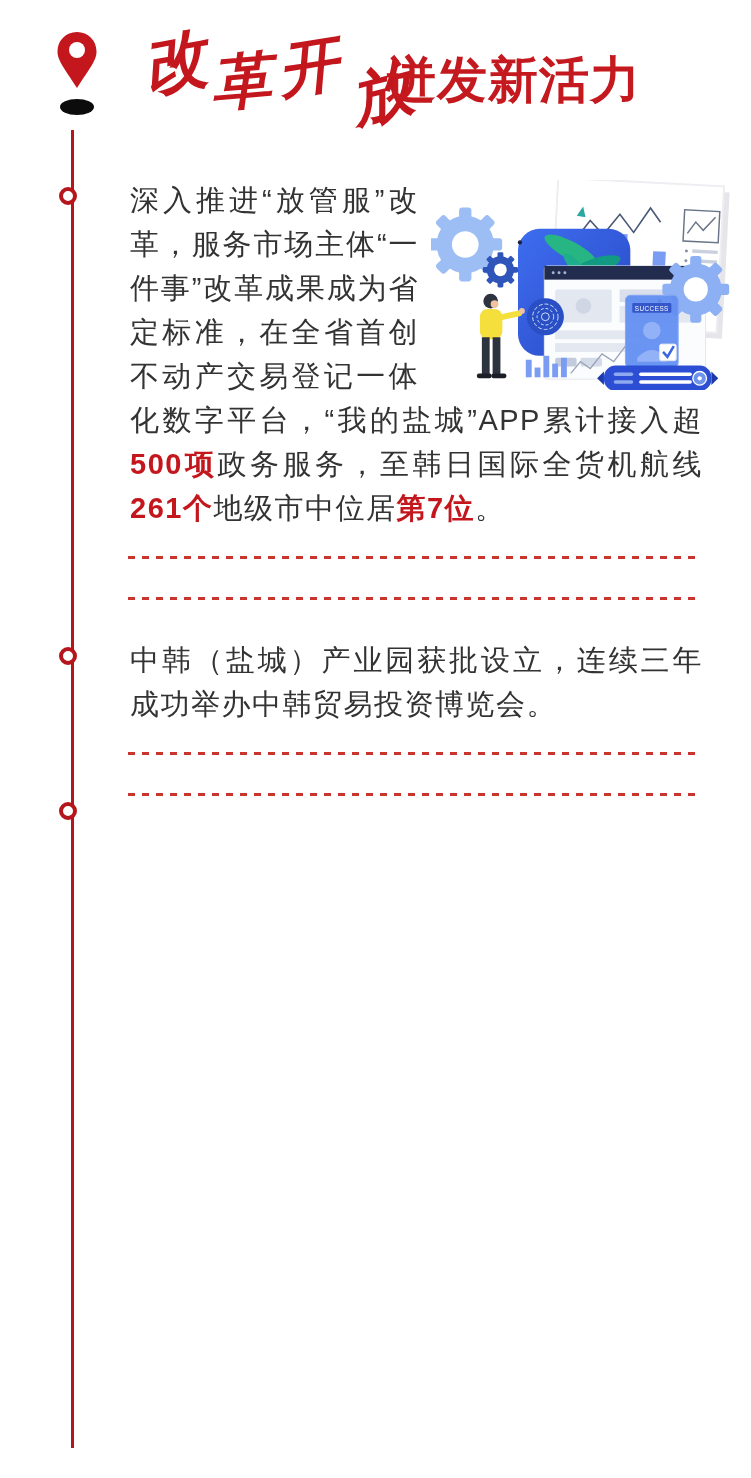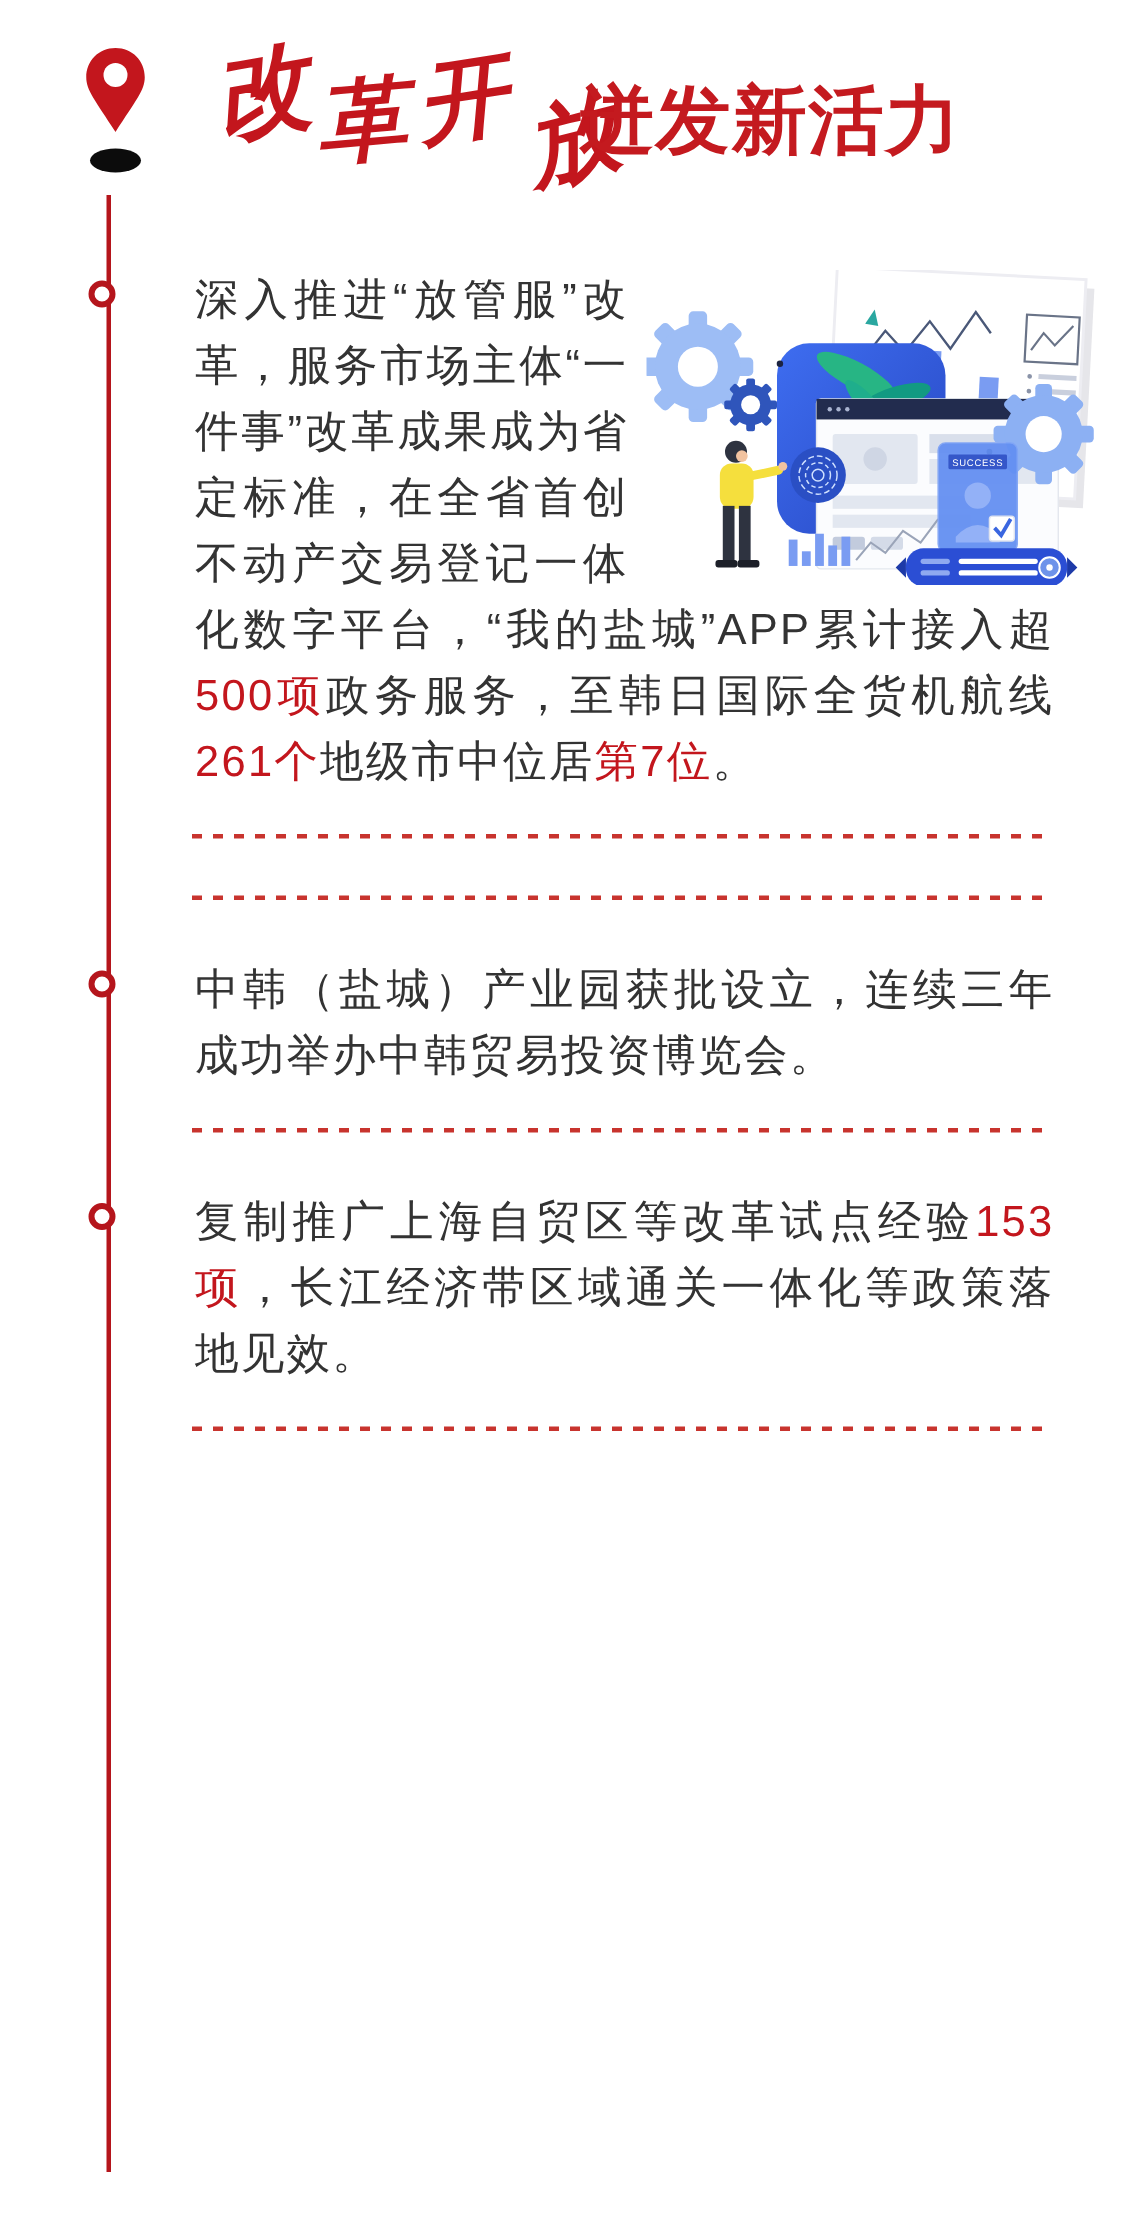--- a/index.html
+++ b/index.html
@@ -58,21 +58,21 @@
   .section:first-child { margin-top: 28px; }
 
   .node {
     position: absolute; left: 59px; top: 9px;
     width: 18px; height: 18px;
     border: 4px solid #b5151c; border-radius: 50%;
     background: #ffffff;
   }
 
   .para { display: block; }
-  .para .hl { color: #c3161d; font-weight: normal; }
+  .para .hl { color: #c3161d; font-weight: bold; }
 
   .divider {
     height: 3px;
     margin: 26px 50px 38px 128px;
     background: repeating-linear-gradient(90deg, #c8342e 0 7px, transparent 7px 14px);
   }
 
   
   .illus {
     float: right;
@@ -254,20 +254,19 @@
 
     <div class="section">
       <div class="node"></div>
       <div class="para"><span>中韩（盐城）产业园获批设立，连续三年成功举办中韩贸易投资博览会。</span></div>
     </div>
 
     <div class="divider"></div>
 
     <div class="section">
       <div class="node"></div>
-      <div class="para"><span>复制推广上海自贸区等改革试点经验</span><span class="hl">153项</span><span>，长江经济带区域通关一体化等政策落地见效。</span></div>
     </div>
 
     <div class="divider"></div>
 
 
   </div>
 </div>
 
 </body></html>

